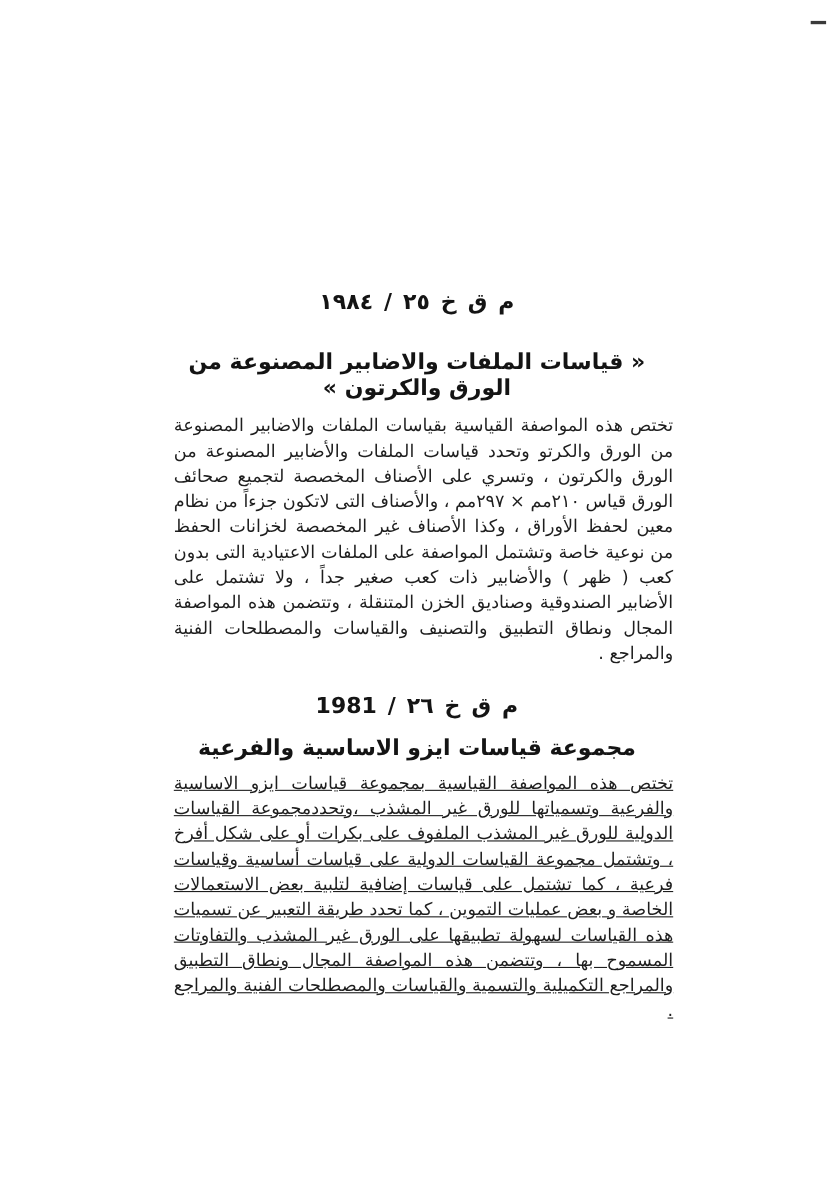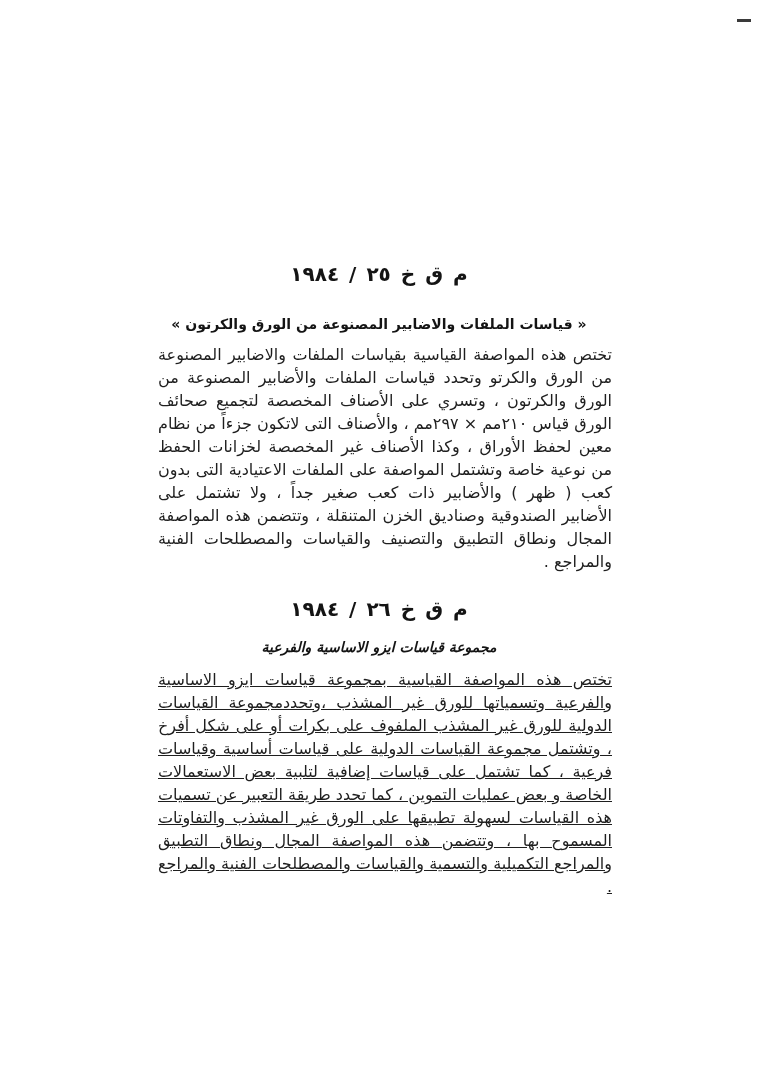--- a/index.html
+++ b/index.html
@@ -30,35 +30,35 @@
   .code-heading {
     margin: 0;
     font-size: 20px;
     font-weight: bold;
     text-align: center;
     word-spacing: 3px;
     color: #141414;
   }
   .section-title {
     margin: 30px 0 0 0;
-    font-size: 14px;
+    font-size: 20px;
     font-weight: bold;
     text-align: center;
     color: #141414;
   }
   .section-title .line { display: block; line-height: 25px; }
   .body-text {
     margin: 11px 0 0 12px;
     font-size: 16px;
     line-height: 23px;
     text-align: justify;
     color: #1e1e1e;
   }
   .section-2 { margin-top: 24px; }
-  .section-2 .section-title { margin-top: 14px; font-style: italic; }
+  .section-2 .section-title { margin-top: 14px; }
   .section-2 .body-text { margin-top: 8px; text-decoration: underline; }
   .page-number {
     position: absolute;
     top: 1018px; left: 0;
     width: 758px;
     text-align: center;
     font-size: 16px;
     font-weight: bold;
     color: #161616;
   }
@@ -72,21 +72,21 @@
 
   <main class="content">
 
     <section>
       <h2 class="code-heading">م ق خ ٢٥ / ١٩٨٤</h2>
       <h3 class="section-title">« قياسات الملفات والاضابير المصنوعة من الورق والكرتون »</h3>
       <p class="body-text">تختص هذه المواصفة القياسية بقياسات الملفات والاضابير المصنوعة من الورق والكرتو وتحدد قياسات الملفات والأضابير المصنوعة من الورق والكرتون ، وتسري على الأصناف المخصصة لتجميع صحائف الورق قياس ٢١٠مم × ٢٩٧مم ، والأصناف التى لاتكون جزءاً من نظام معين لحفظ الأوراق ، وكذا الأصناف غير المخصصة لخزانات الحفظ من نوعية خاصة وتشتمل المواصفة على الملفات الاعتيادية التى بدون كعب ( ظهر ) والأضابير ذات كعب صغير جداً ، ولا تشتمل على الأضابير الصندوقية وصناديق الخزن المتنقلة ، وتتضمن هذه المواصفة المجال ونطاق التطبيق والتصنيف والقياسات والمصطلحات الفنية والمراجع .</p>
     </section>
 
     <section class="section-2">
-      <h2 class="code-heading">م ق خ ٢٦ / ١٩٨٤</h2>
+      <h2 class="code-heading">م ق خ ٢٦ / 1981</h2>
       <h3 class="section-title">
         <span class="line">مجموعة قياسات ايزو الاساسية والفرعية</span>
       </h3>
       <p class="body-text">تختص هذه المواصفة القياسية بمجموعة قياسات ايزو الاساسية والفرعية وتسمياتها للورق غير المشذب ،وتحددمجموعة القياسات الدولية للورق غير المشذب الملفوف على بكرات أو على شكل أفرخ ، وتشتمل مجموعة القياسات الدولية على قياسات أساسية وقياسات فرعية ، كما تشتمل على قياسات إضافية لتلبية بعض الاستعمالات الخاصة و بعض عمليات التموين ، كما تحدد طريقة التعبير عن تسميات هذه القياسات لسهولة تطبيقها على الورق غير المشذب والتفاوتات المسموح بها ، وتتضمن هذه المواصفة المجال ونطاق التطبيق والمراجع التكميلية والتسمية والقياسات والمصطلحات الفنية والمراجع .</p>
     </section>
 
   </main>
 
 
 </div>

